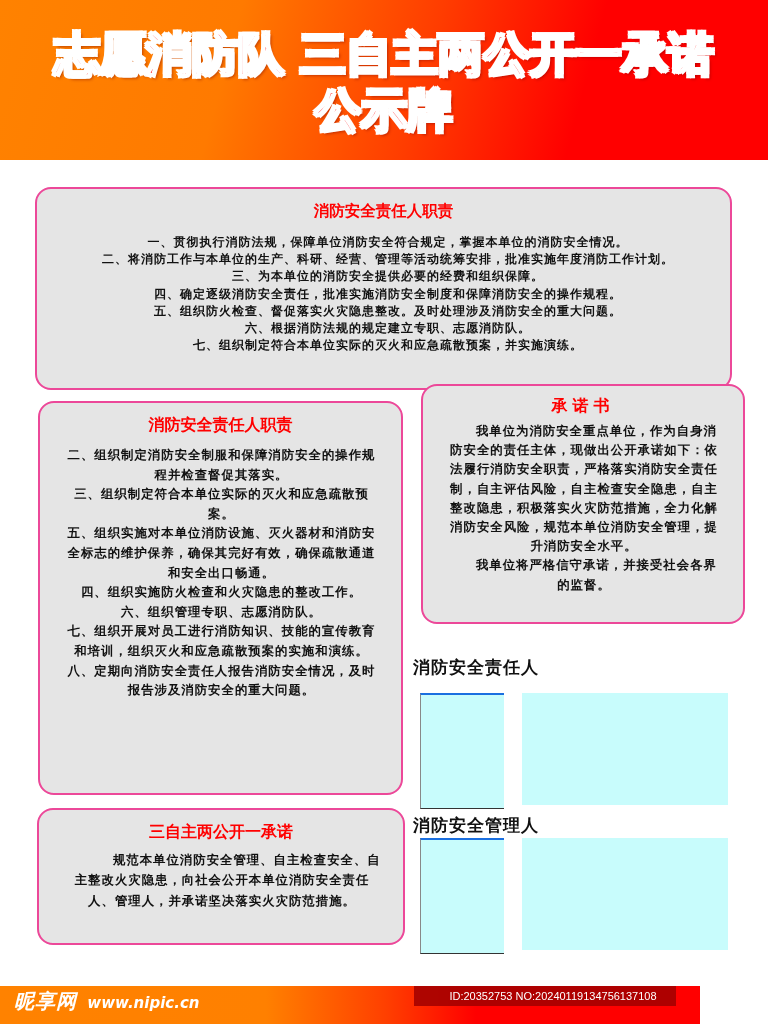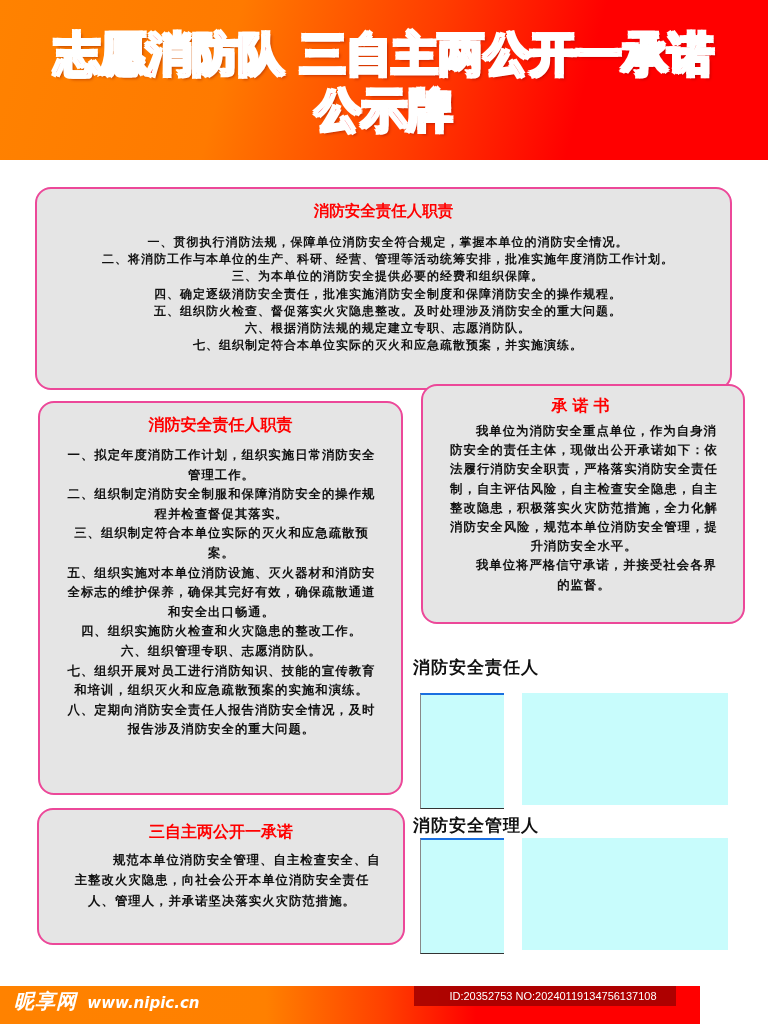--- a/index.html
+++ b/index.html
@@ -97,21 +97,20 @@
     <p>四、确定逐级消防安全责任，批准实施消防安全制度和保障消防安全的操作规程。</p>
     <p>五、组织防火检查、督促落实火灾隐患整改。及时处理涉及消防安全的重大问题。</p>
     <p>六、根据消防法规的规定建立专职、志愿消防队。</p>
     <p>七、组织制定符合本单位实际的灭火和应急疏散预案，并实施演练。</p>
   </div>
 </div>
 
 <div class="box" id="box2">
   <div class="box-title">消防安全责任人职责</div>
   <div class="box-text">
-    <p>一、拟定年度消防工作计划，组织实施日常消防安全管理工作。</p>
     <p>二、组织制定消防安全制服和保障消防安全的操作规程并检查督促其落实。</p>
     <p>三、组织制定符合本单位实际的灭火和应急疏散预案。</p>
     <p>五、组织实施对本单位消防设施、灭火器材和消防安全标志的维护保养，确保其完好有效，确保疏散通道和安全出口畅通。</p>
     <p>四、组织实施防火检查和火灾隐患的整改工作。</p>
     <p>六、组织管理专职、志愿消防队。</p>
     <p>七、组织开展对员工进行消防知识、技能的宣传教育和培训，组织灭火和应急疏散预案的实施和演练。</p>
     <p>八、定期向消防安全责任人报告消防安全情况，及时报告涉及消防安全的重大问题。</p>
   </div>
 </div>
 

